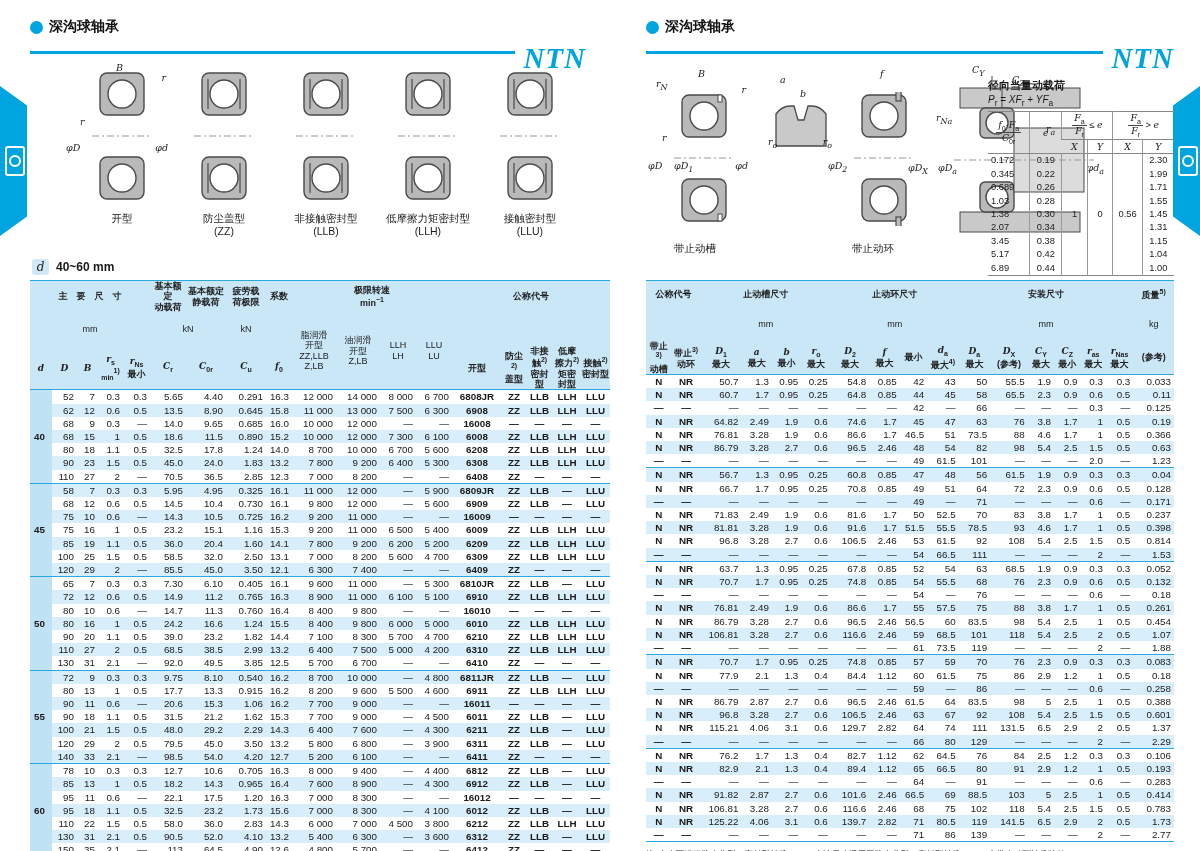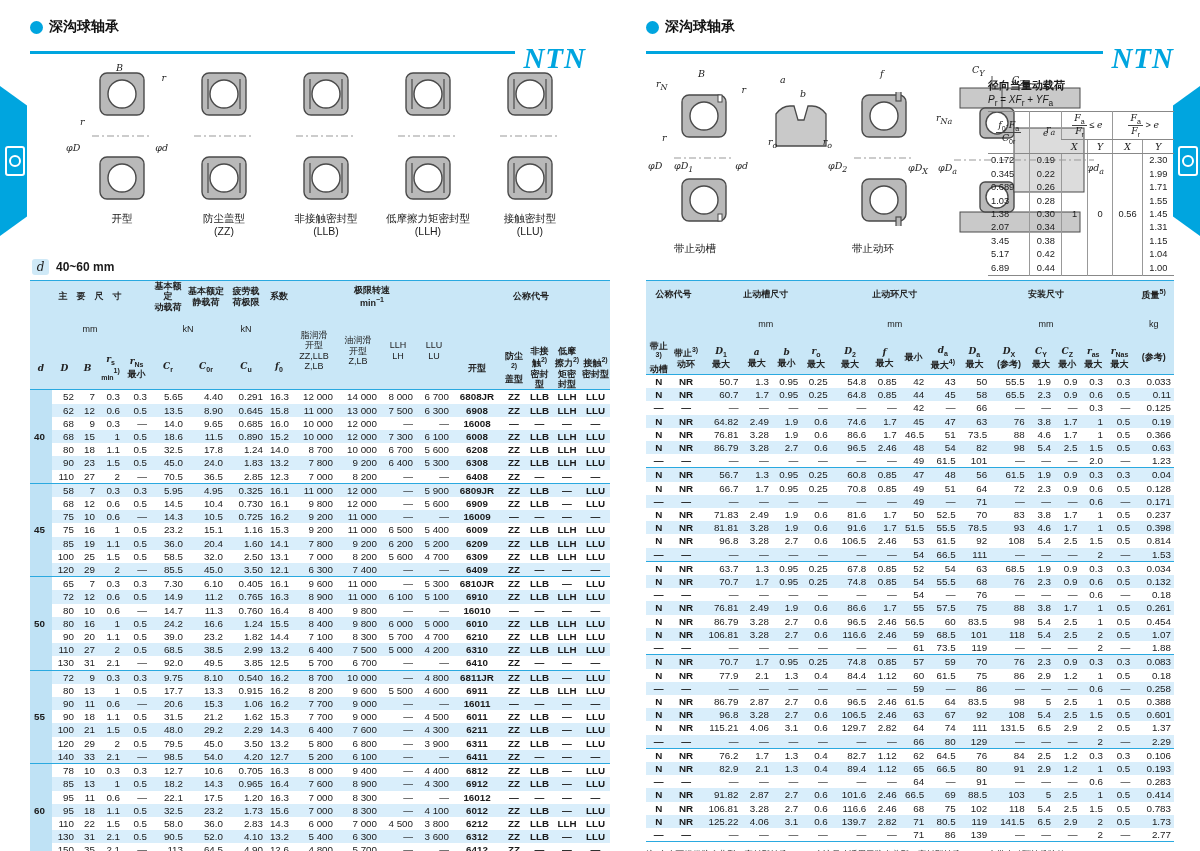--- a/index.html
+++ b/index.html
@@ -1409,21 +1409,21 @@
             <td class="c6">67.8</td>
             <td class="c7">0.85</td>
             <td class="c8">52</td>
             <td class="c9">54</td>
             <td class="c10">63</td>
             <td class="c11">68.5</td>
             <td class="c12">1.9</td>
             <td class="c13">0.9</td>
             <td class="c14">0.3</td>
             <td class="c15">0.3</td>
-            <td class="c16">0.034</td>
+            <td class="c16">0.052</td>
           </tr>
           <tr>
             <td class="c0">N</td>
             <td class="c1">NR</td>
             <td class="c2">70.7</td>
             <td class="c3">1.7</td>
             <td class="c4">0.95</td>
             <td class="c5">0.25</td>
             <td class="c6">74.8</td>
             <td class="c7">0.85</td>

